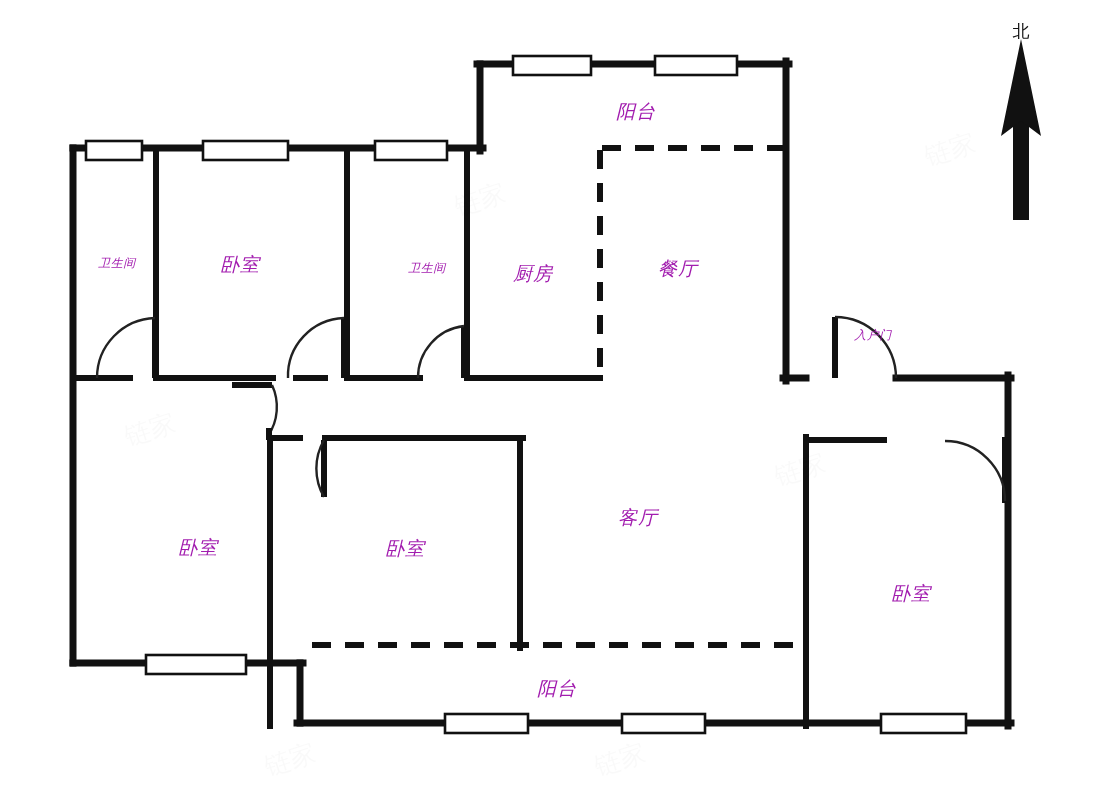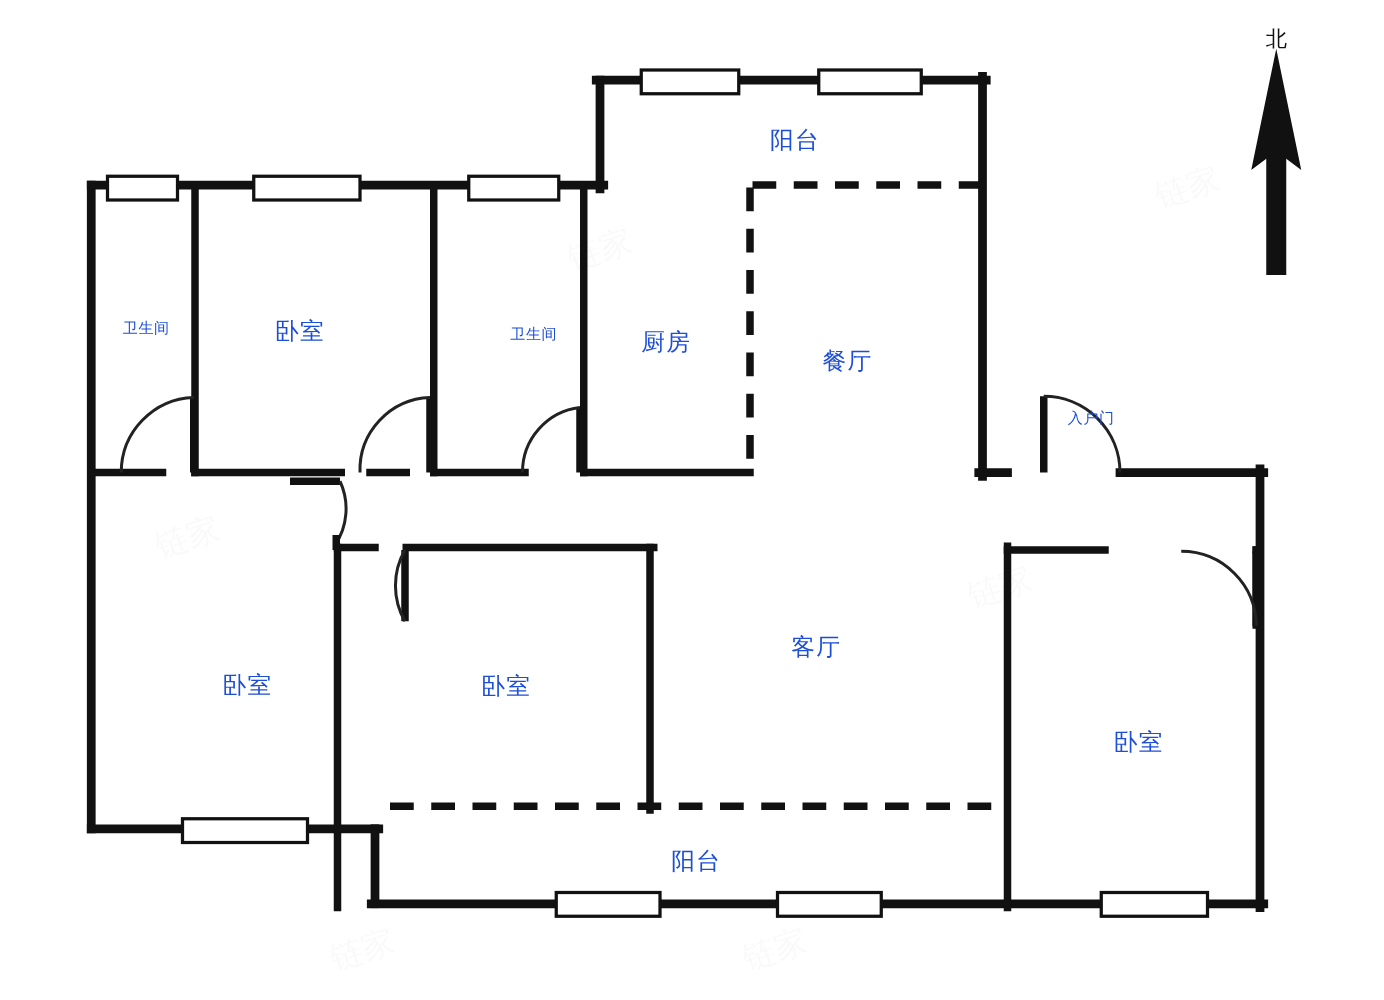--- a/index.html
+++ b/index.html
@@ -21,25 +21,26 @@
     position: absolute;
     left: 0;
     top: 0;
     width: 1107px;
     height: 800px;
   }
   .room-label {
     position: absolute;
     font-family: "DejaVu Sans", "Liberation Sans", sans-serif;
     font-size: 19px;
-    color: #1d4ed8;
+    color: #a21caf;
     letter-spacing: 1px;
     white-space: nowrap;
     transform: translate(-50%, -50%);
     user-select: none;
+    font-style: italic;
   }
   .room-label.small {
     font-size: 12px;
     letter-spacing: 0.5px;
   }
   .compass-label {
     position: absolute;
     font-family: "DejaVu Sans", "Liberation Sans", sans-serif;
     font-size: 17px;
     color: #111111;
@@ -183,25 +184,25 @@
   <div class="watermark" style="left:480px;top:200px;">链家</div>
   <div class="watermark" style="left:800px;top:470px;">链家</div>
   <div class="watermark" style="left:290px;top:760px;">链家</div>
   <div class="watermark" style="left:620px;top:760px;">链家</div>
   <div class="watermark" style="left:950px;top:150px;">链家</div>
 
   <div class="room-label small" style="left:117px;top:263px;">卫生间</div>
   <div class="room-label" style="left:240px;top:265px;">卧室</div>
   <div class="room-label small" style="left:427px;top:268px;">卫生间</div>
   <div class="room-label" style="left:533px;top:274px;">厨房</div>
-  <div class="room-label" style="left:678px;top:269px;margin-top:20px;">餐厅</div>
+  <div class="room-label" style="left:678px;top:269px;">餐厅</div>
   <div class="room-label" style="left:636px;top:112px;">阳台</div>
   <div class="room-label" style="left:198px;top:548px;">卧室</div>
   <div class="room-label" style="left:405px;top:549px;">卧室</div>
-  <div class="room-label" style="left:653px;top:518px;">客厅</div>
+  <div class="room-label" style="left:638px;top:518px;">客厅</div>
   <div class="room-label" style="left:911px;top:594px;">卧室</div>
   <div class="room-label" style="left:557px;top:689px;">阳台</div>
 
   <div class="room-label small" style="left:873px;top:335px;">入户门</div>
 
   <div class="compass-label" style="left:1021px;top:31px;">北</div>
 
 </div>
 
 </body></html>

